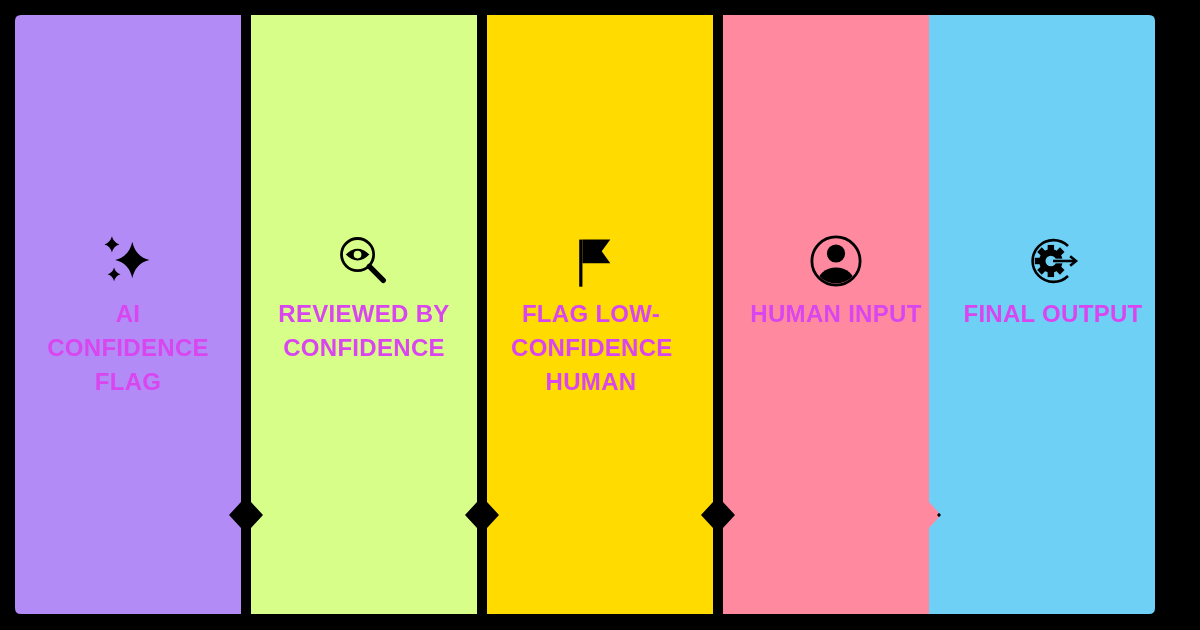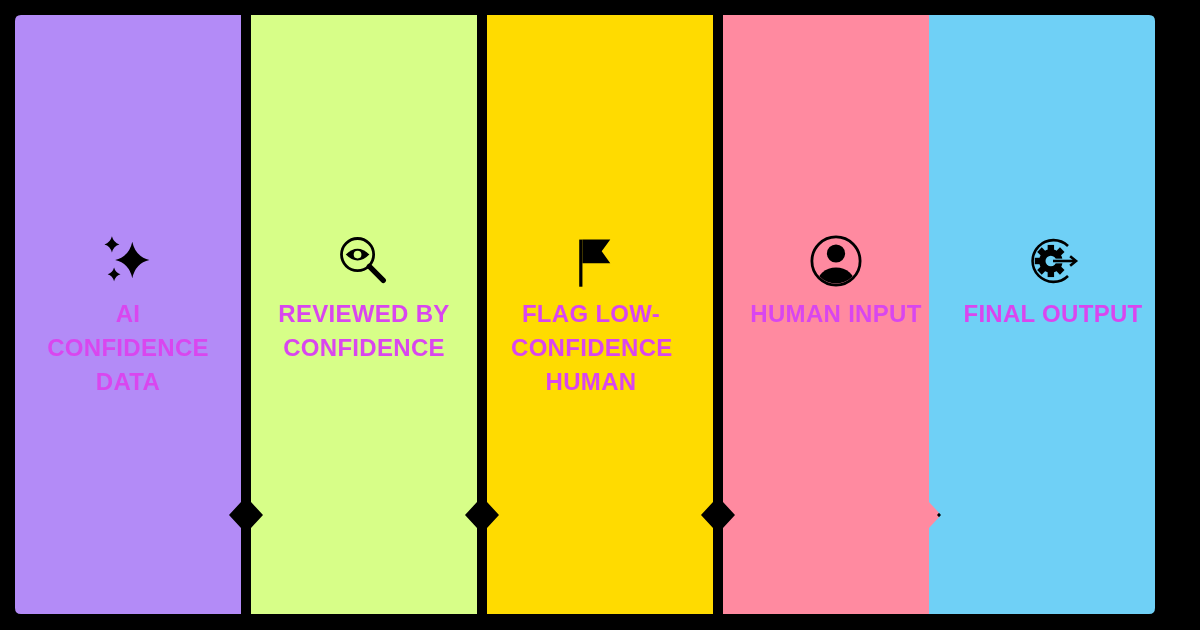--- a/index.html
+++ b/index.html
@@ -19,21 +19,21 @@
   </svg>
   <div class="content">
     <svg class="icon" viewBox="0 0 56 56" style="margin-top:-8px;width:60px;height:60px;">
       <path d="M32 10 Q35 24 48 27 Q35 30 32 44 Q29 30 16 27 Q29 24 32 10 Z" fill="#000"></path>
       <path d="M13 5 Q14.5 11 20 12.5 Q14.5 14 13 20 Q11.5 14 6 12.5 Q11.5 11 13 5 Z" fill="#000"></path>
       <path d="M15 34 Q16.3 39 21 40.3 Q16.3 41.6 15 47 Q13.7 41.6 9 40.3 Q13.7 39 15 34 Z" fill="#000"></path>
     </svg>
     <div class="label" style="margin-top:6px;">
       <div>AI</div>
       <div>CONFIDENCE</div>
-      <div>DATA</div>
+      <div>FLAG</div>
     </div>
   </div>
 </div>
 
 <div class="panel" style="left:251px;width:226px;">
   <svg class="bg" width="226" height="599">
     <path d="M0 0 H226 V487 L214 500 L226 513 V599 H0 V513 L12 500 L0 487 Z" fill="#D7FE88"></path>
   </svg>
   <div class="content">
     <svg class="icon" viewBox="0 0 56 56" style="margin-top:-8px;width:60px;height:60px;">

